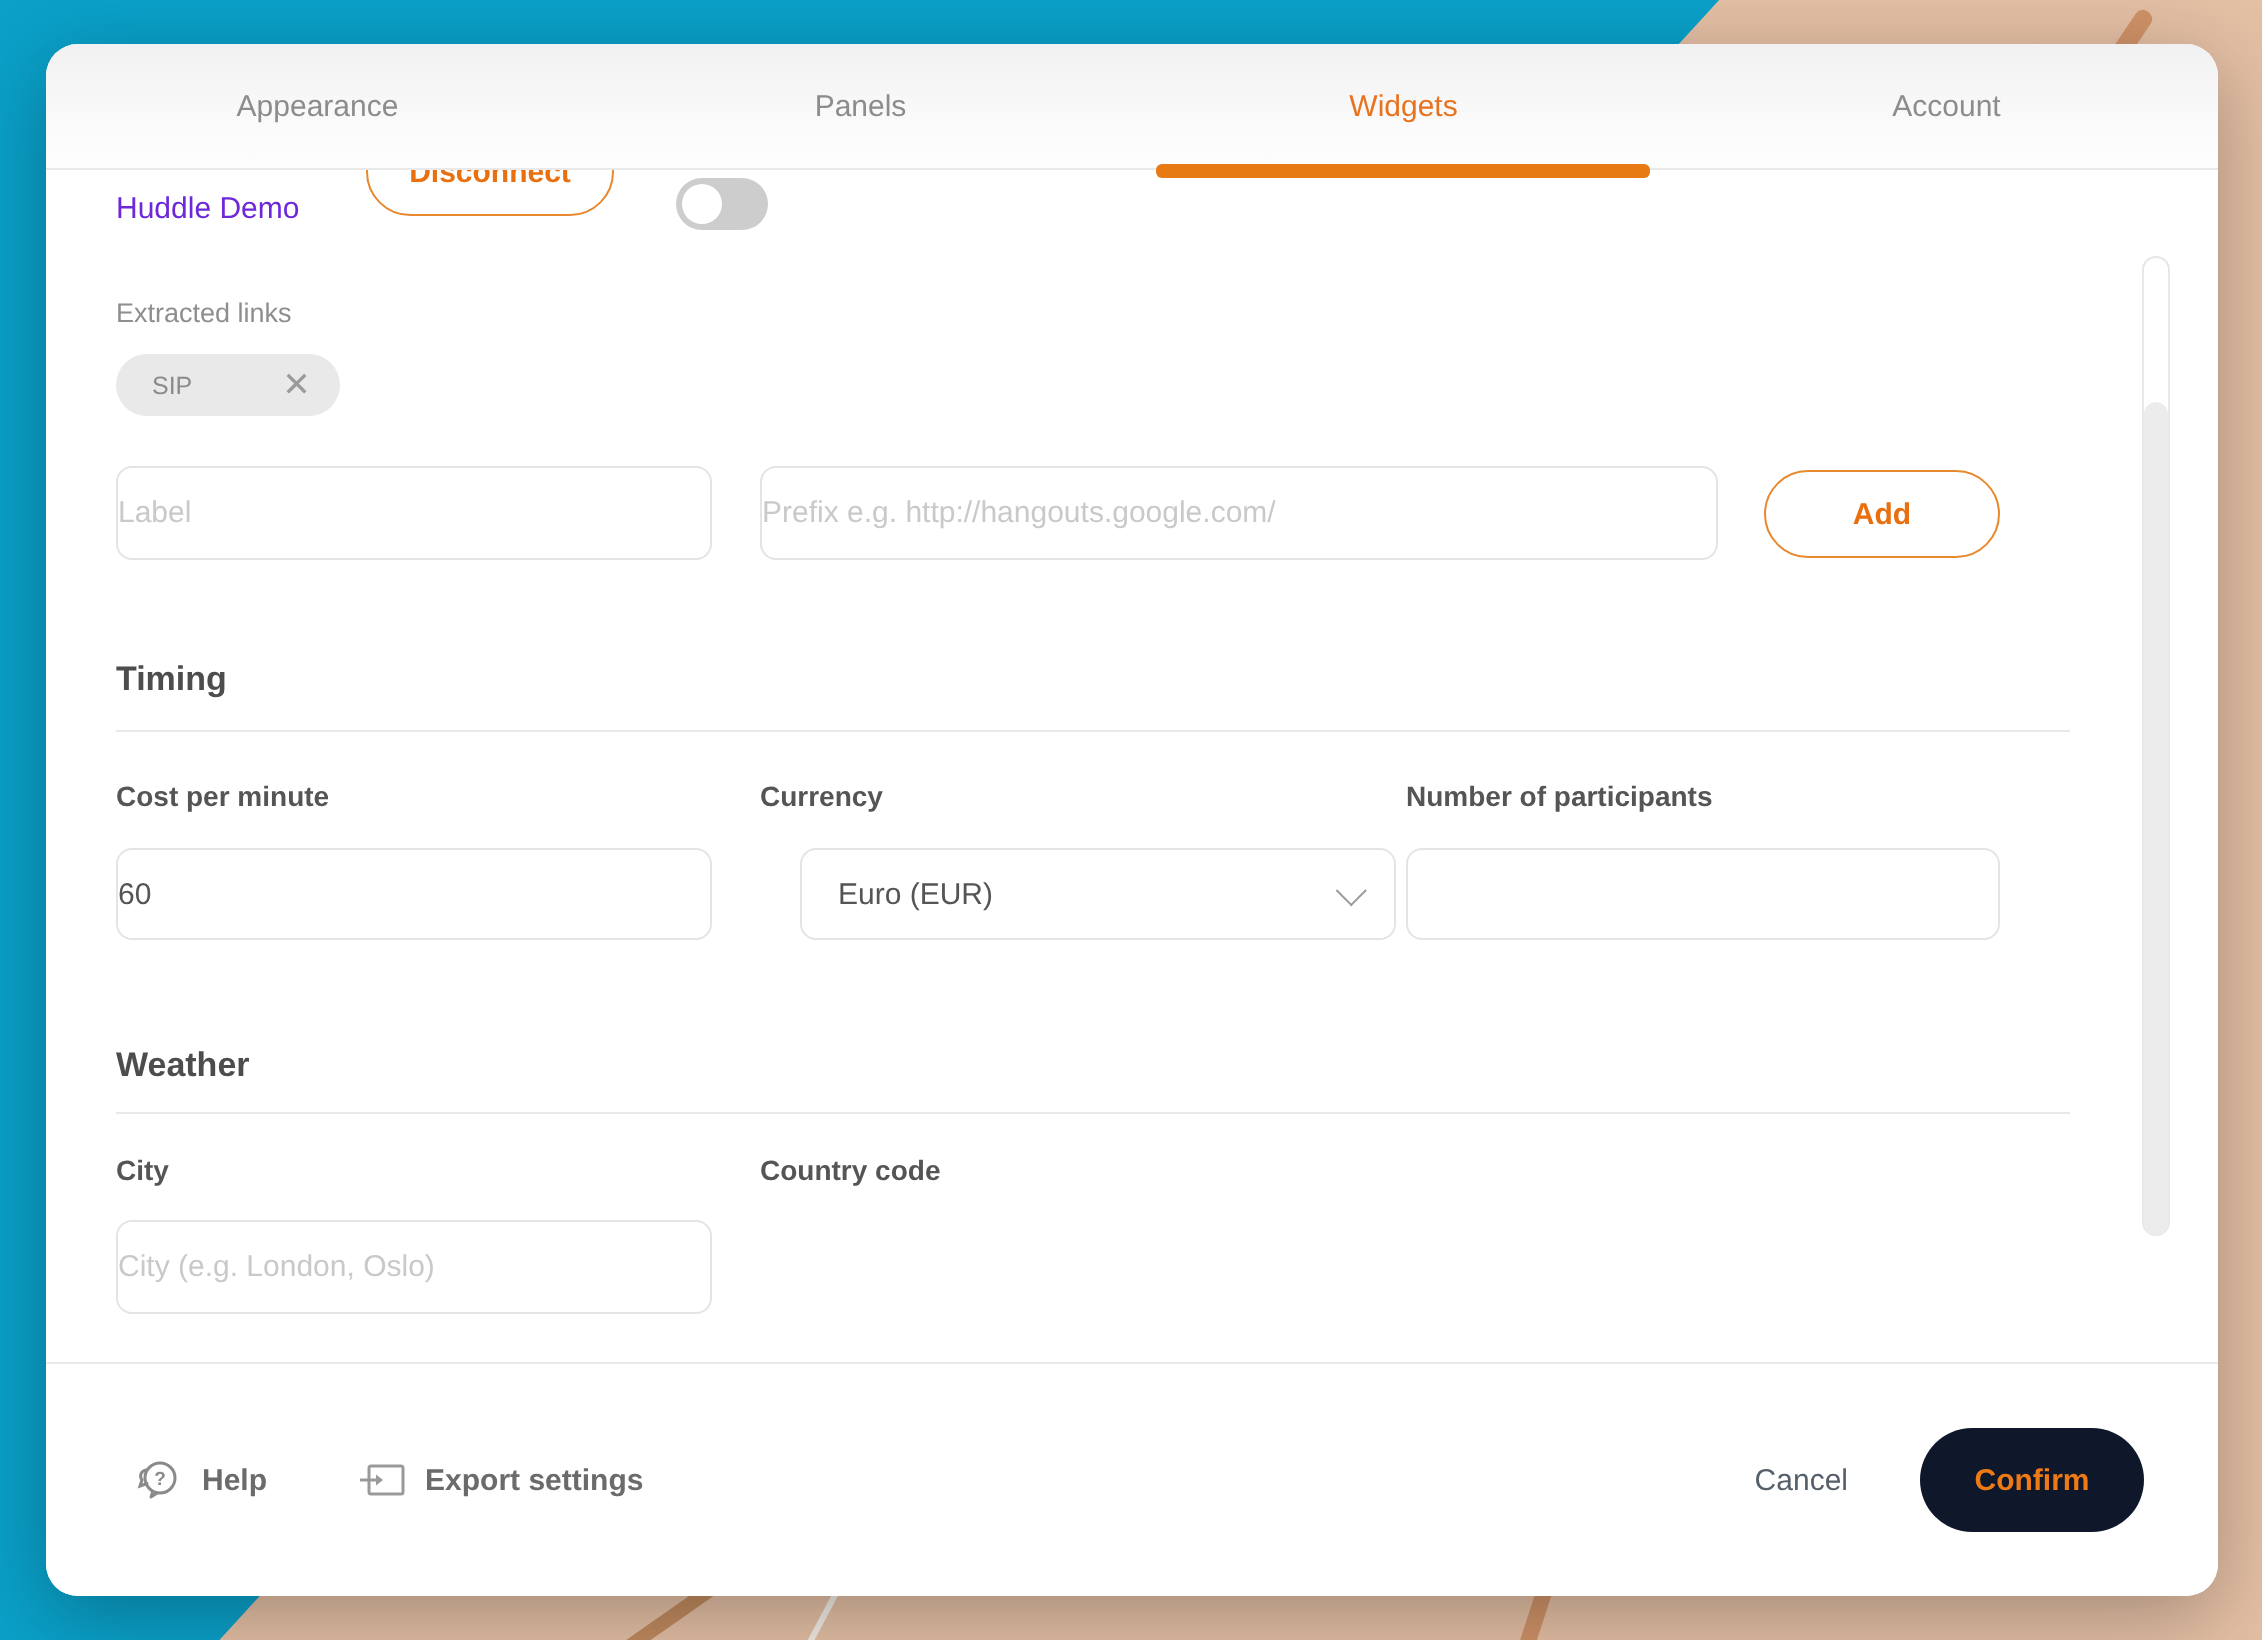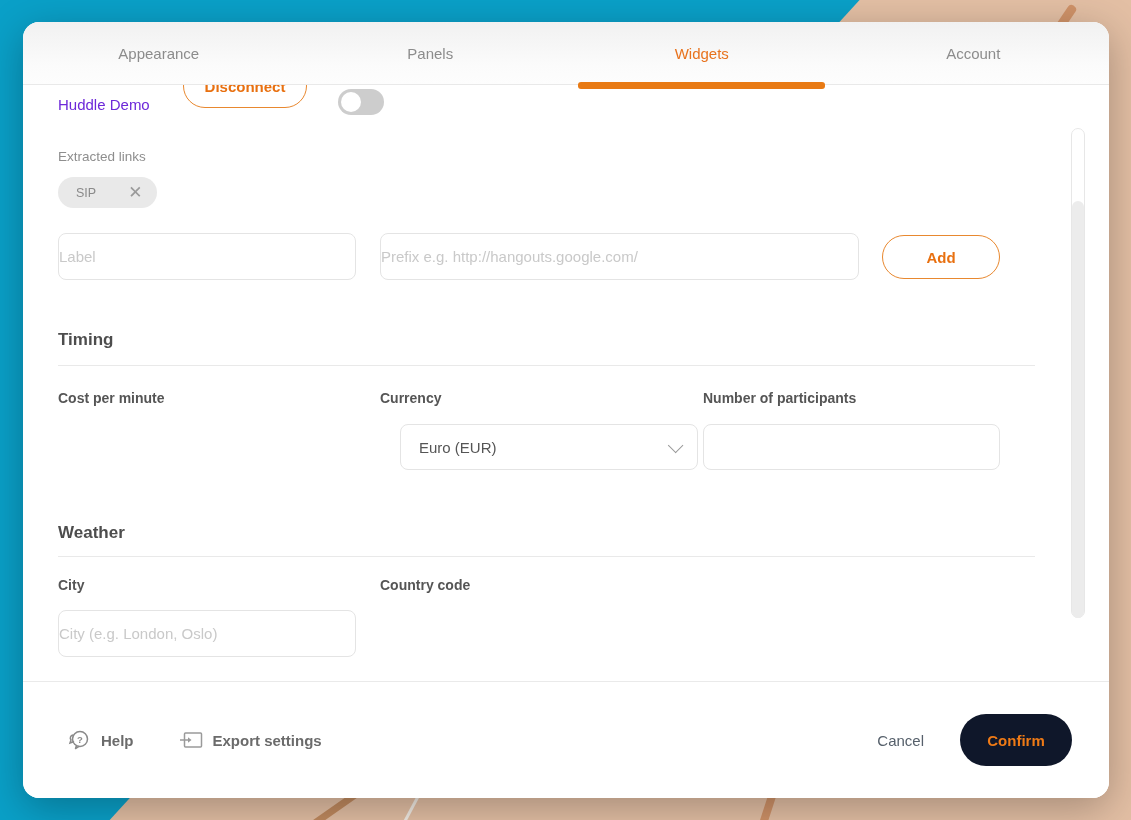--- a/index.html
+++ b/index.html
@@ -69,20 +69,21 @@
     background: #ffffff; border-radius: 50%;
   }
   .section-label {
     position: absolute; font-size: 13.5px; color: #8e8e8e;
   }
   .chip {
     position: absolute; left: 35px; top: 92px; height: 31px;
     background: #e9e9e9; border-radius: 16px;
     display: inline-flex; align-items: center;
     padding: 0 15px 0 18px;
+    gap: 13px;
   }
   .chip-text { font-size: 12.5px; color: #8a8a8a; margin-right: 32px; }
   .chip-x { font-size: 17px; color: #9a9a9a; cursor: pointer; line-height: 1; }
   .txt-input {
     position: absolute; height: 47px;
     border: 1px solid #e4e4e4; border-radius: 8px; background: #fff;
     font-family: "Liberation Sans", sans-serif;
     font-size: 15px; color: #555; padding: 0 0; outline: none;
   }
   .txt-input::placeholder { color: #c9c9c9; opacity: 1; }
@@ -190,20 +191,21 @@
     <input class="txt-input" style="left: 357px; top: 148px; width: 479px;" placeholder="Prefix e.g. http://hangouts.google.com/">
     <button class="add-btn">Add</button>
 
     <div class="section-title" style="top:245px;">Timing</div>
     <div class="divider" style="top:280px;"></div>
 
     <div class="field-label" style="left:35px; top:305px;">Cost per minute</div>
     <div class="field-label" style="left:357px; top:305px;">Currency</div>
     <div class="field-label" style="left:680px; top:305px;">Number of participants</div>
 
+    <input class="txt-input" style="left: 35px; top: 339px; width: 298px; height: 46px;" value="60">
     <div class="select-box" style="left:377px; top:339px; width:298px;">
       <span class="sel-text">Euro (EUR)</span>
       <span class="chevron"></span>
     </div>
     <input class="txt-input" style="left: 680px; top: 339px; width: 297px; height: 46px;" value="">
 
     <div class="section-title" style="top:438px;">Weather</div>
     <div class="divider" style="top:471px;"></div>
 
     <div class="field-label" style="left:35px; top:492px;">City</div>

